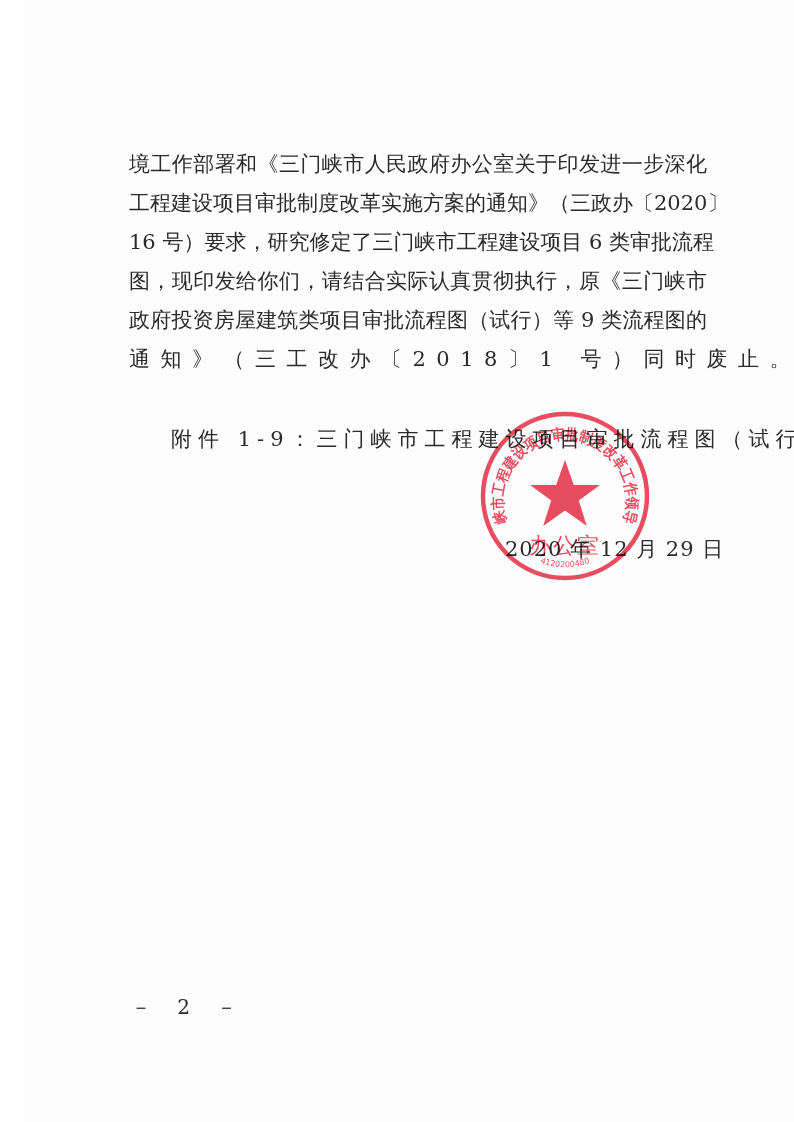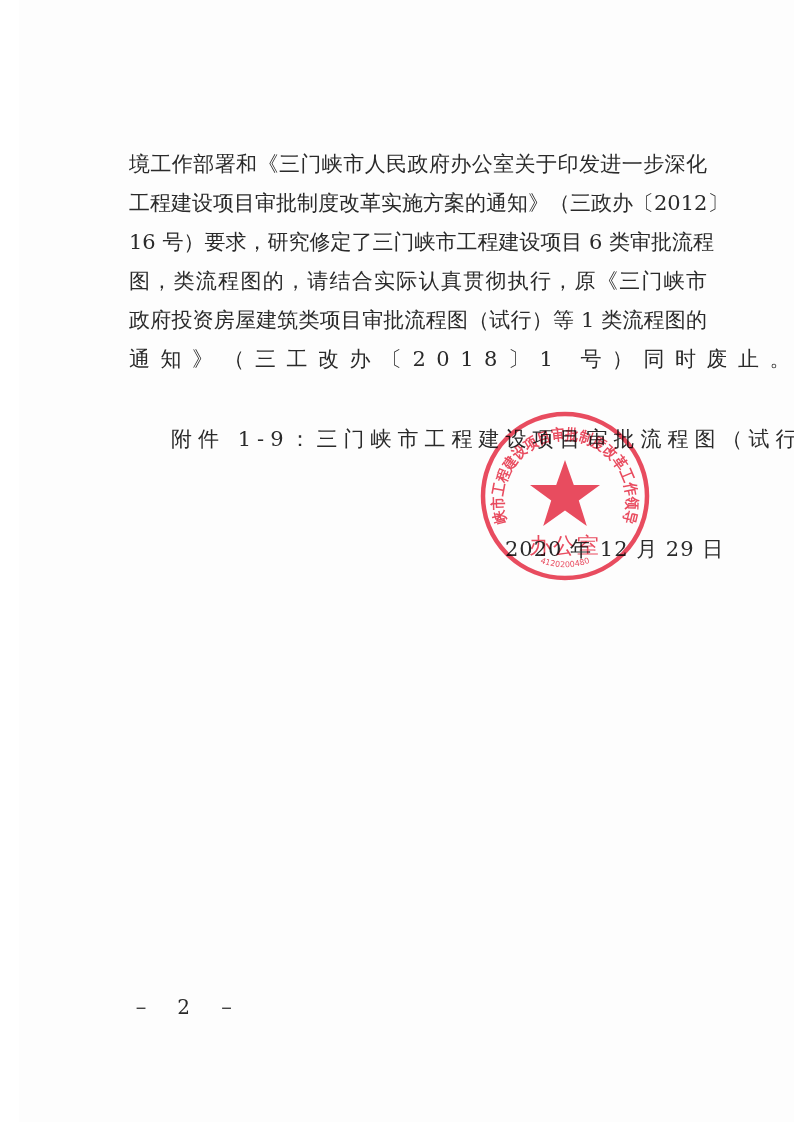--- a/index.html
+++ b/index.html
@@ -81,24 +81,24 @@
     white-space: nowrap;
   }
 </style>
 </head>
 <body>
 
 <div class="page">
 
   <div class="body-text">
     <div class="line just">境工作部署和《三门峡市人民政府办公室关于印发进一步深化</div>
-    <div class="line just">工程建设项目审批制度改革实施方案的通知》（三政办〔2012〕</div>
+    <div class="line just">工程建设项目审批制度改革实施方案的通知》（三政办〔2020〕</div>
     <div class="line just">16 号）要求，研究修定了三门峡市工程建设项目 6 类审批流程</div>
-    <div class="line just">图，类流程图的，请结合实际认真贯彻执行，原《三门峡市</div>
-    <div class="line just">政府投资房屋建筑类项目审批流程图（试行）等 1 类流程图的</div>
+    <div class="line just">图，现印发给你们，请结合实际认真贯彻执行，原《三门峡市</div>
+    <div class="line just">政府投资房屋建筑类项目审批流程图（试行）等 9 类流程图的</div>
     <div class="line">通知》（三工改办〔2018〕1 号）同时废止。</div>
   </div>
 
   <div class="attachment">附件 1-9：三门峡市工程建设项目审批流程图（试行）</div>
 
   <div class="date">2020 年 12 月 29 日</div>
 
   <div class="stamp">
     <svg width="172" height="172" viewBox="0 0 172 172" xmlns="http://www.w3.org/2000/svg">
       <defs>

